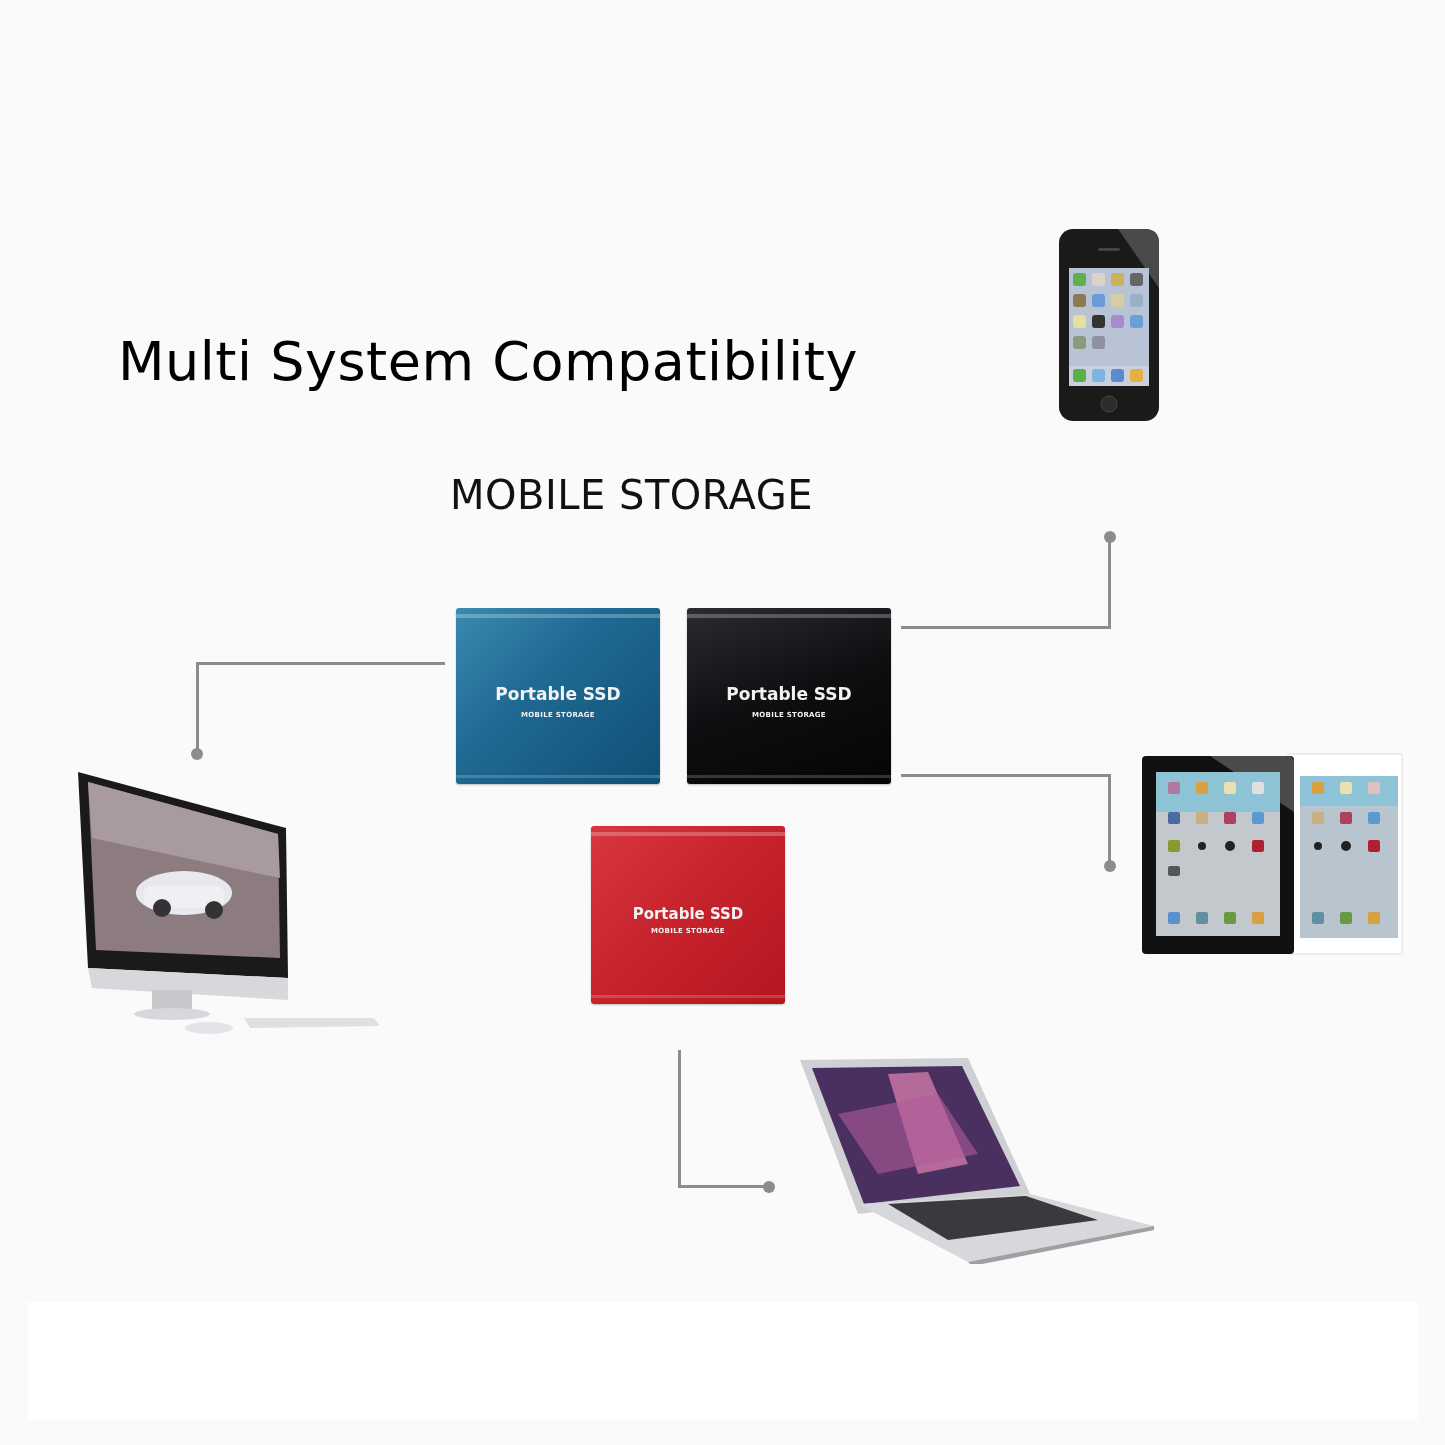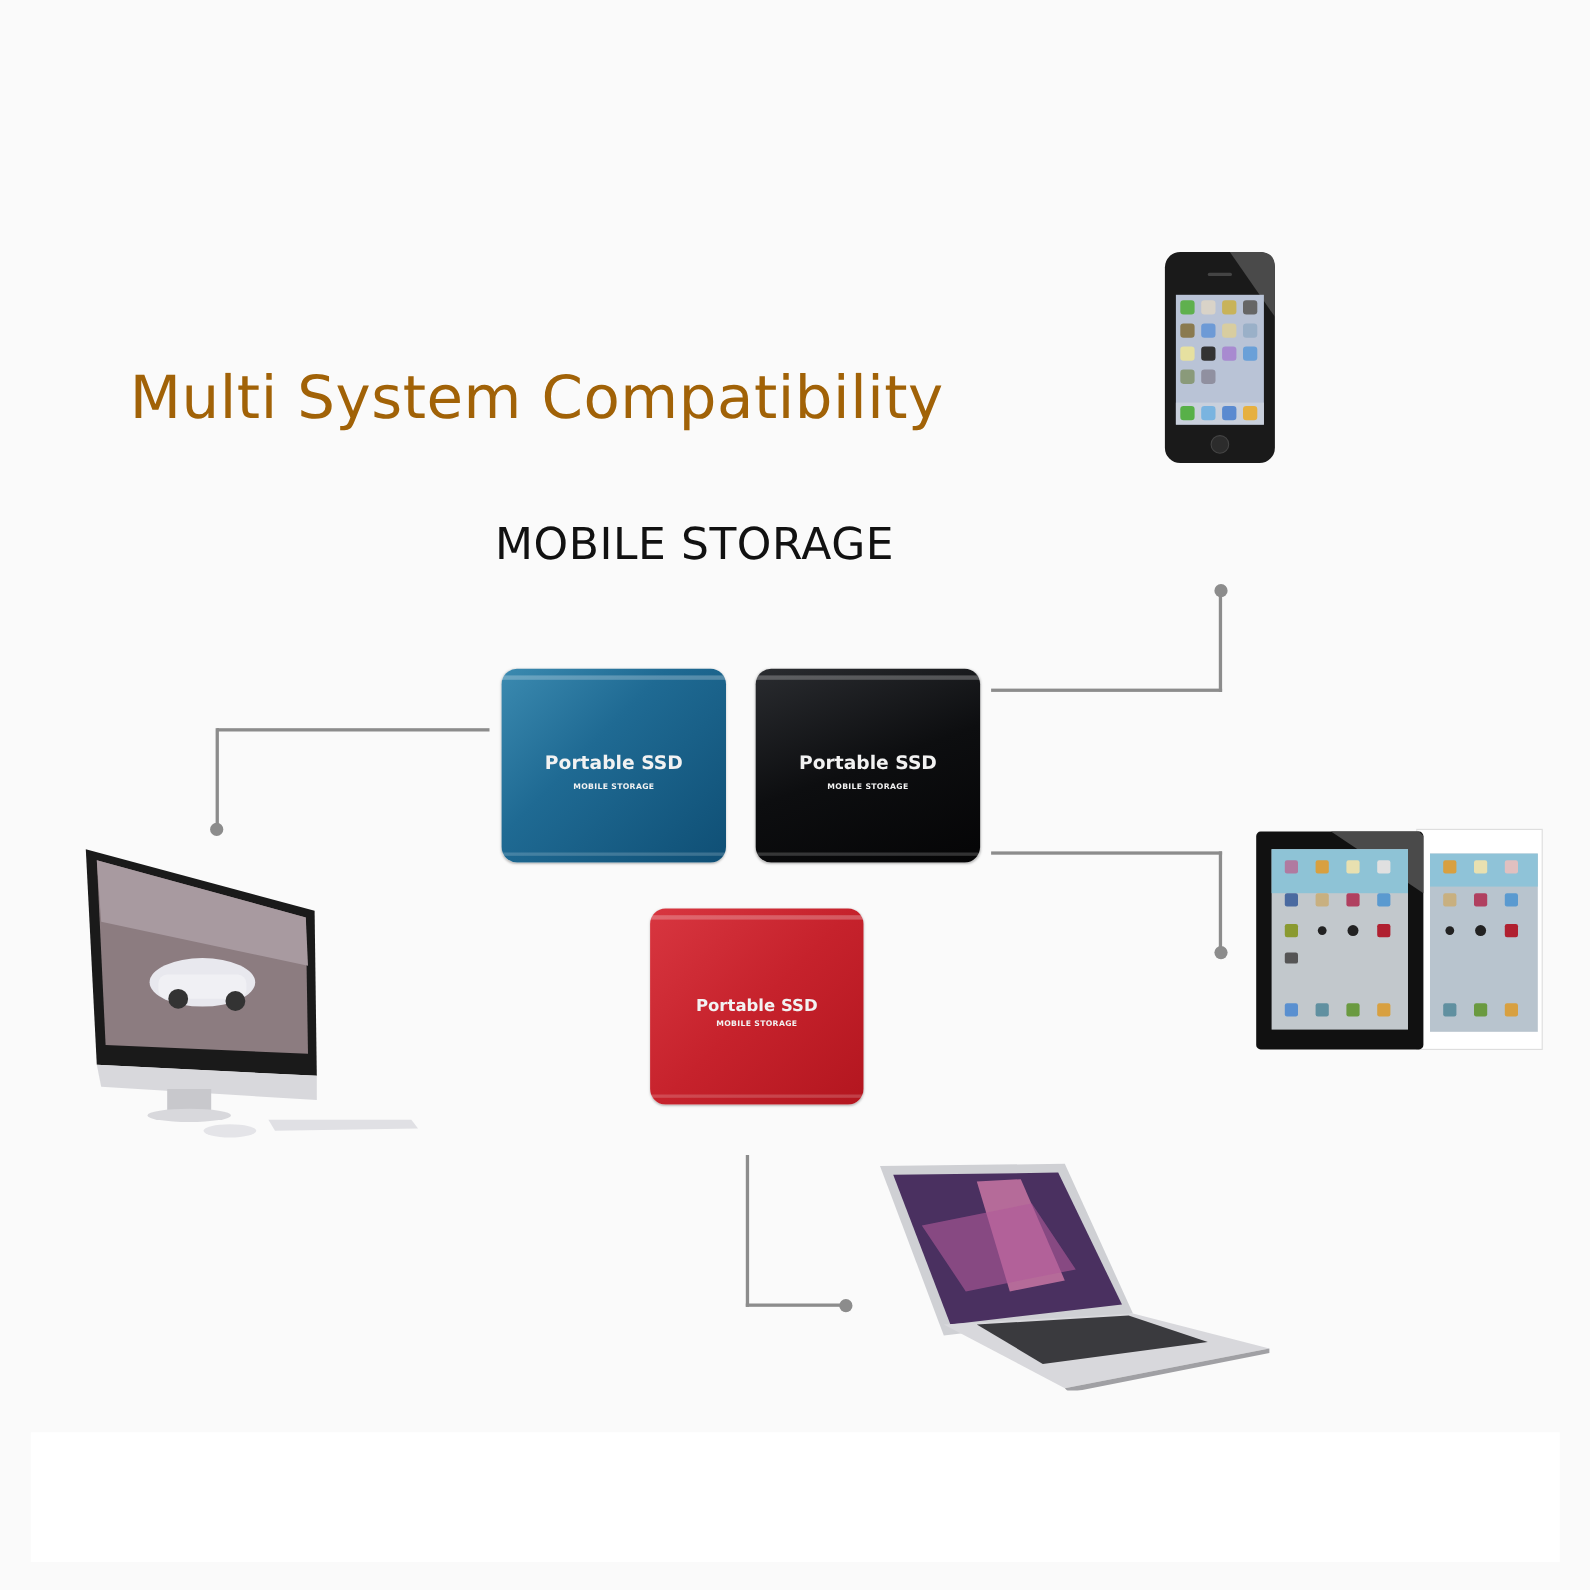--- a/index.html
+++ b/index.html
@@ -1,21 +1,21 @@
 <!DOCTYPE html>
 <html><head>
 <meta charset="utf-8">
 <style>
   html, body { margin:0; padding:0; }
   body { width:1445px; height:1445px; background:#fafafa; position:relative; overflow:hidden; font-family:"DejaVu Sans", sans-serif; }
   .panel { position:absolute; left:42px; top:275px; width:1380px; height:1025px; background:#fafafa; }
   .footer-band { position:absolute; left:28px; top:1302px; width:1390px; height:118px; background:#ffffff; }
-  .title { position:absolute; left:118px; top:330px; font-size:54px; color:#a16207; letter-spacing:0.5px; white-space:nowrap; font-family:"DejaVu Sans", sans-serif; font-weight:normal; }
+  .title { position:absolute; left:118px; top:330px; font-size:54px; color:#000000; letter-spacing:0.5px; white-space:nowrap; font-family:"DejaVu Sans", sans-serif; font-weight:normal; }
   .subtitle { position:absolute; left:450px; top:472px; font-size:40px; color:#111; letter-spacing:0.5px; white-space:nowrap; }
-  .ssd { position:absolute; width:204px; height:176px; border-radius:14px; color:#f2f2f2; text-align:center; box-shadow:0 1px 2px rgba(0,0,0,.25); }
+  .ssd { position:absolute; width:204px; height:176px; border-radius:3px; color:#f2f2f2; text-align:center; box-shadow:0 1px 2px rgba(0,0,0,.25); }
   .ssd::before { content:""; position:absolute; left:0; right:0; top:6px; height:4px; background:rgba(255,255,255,.25); }
   .ssd::after { content:""; position:absolute; left:0; right:0; bottom:6px; height:3px; background:rgba(255,255,255,.18); }
   .ssd .big { position:absolute; left:0; right:0; top:76px; font-size:17px; font-weight:bold; }
   .ssd .small { position:absolute; left:0; right:0; top:103px; font-size:7px; font-weight:bold; letter-spacing:0.3px; }
   .ssd-blue { left:456px; top:608px; background:linear-gradient(135deg,#3b8ab0 0%,#1f6a93 40%,#0f4f75 100%); }
   .ssd-black { left:687px; top:608px; background:linear-gradient(160deg,#2a2c30 0%,#0d0e10 50%,#050506 100%); }
   .ssd-red { left:591px; top:826px; width:194px; height:178px; background:linear-gradient(135deg,#d83640 0%,#c6222c 50%,#b3161f 100%); }
   .ssd-red .big { top:79px; font-size:15px; }
   .ssd-red .small { top:101px; }
   .line { position:absolute; background:#8c8c8c; }

